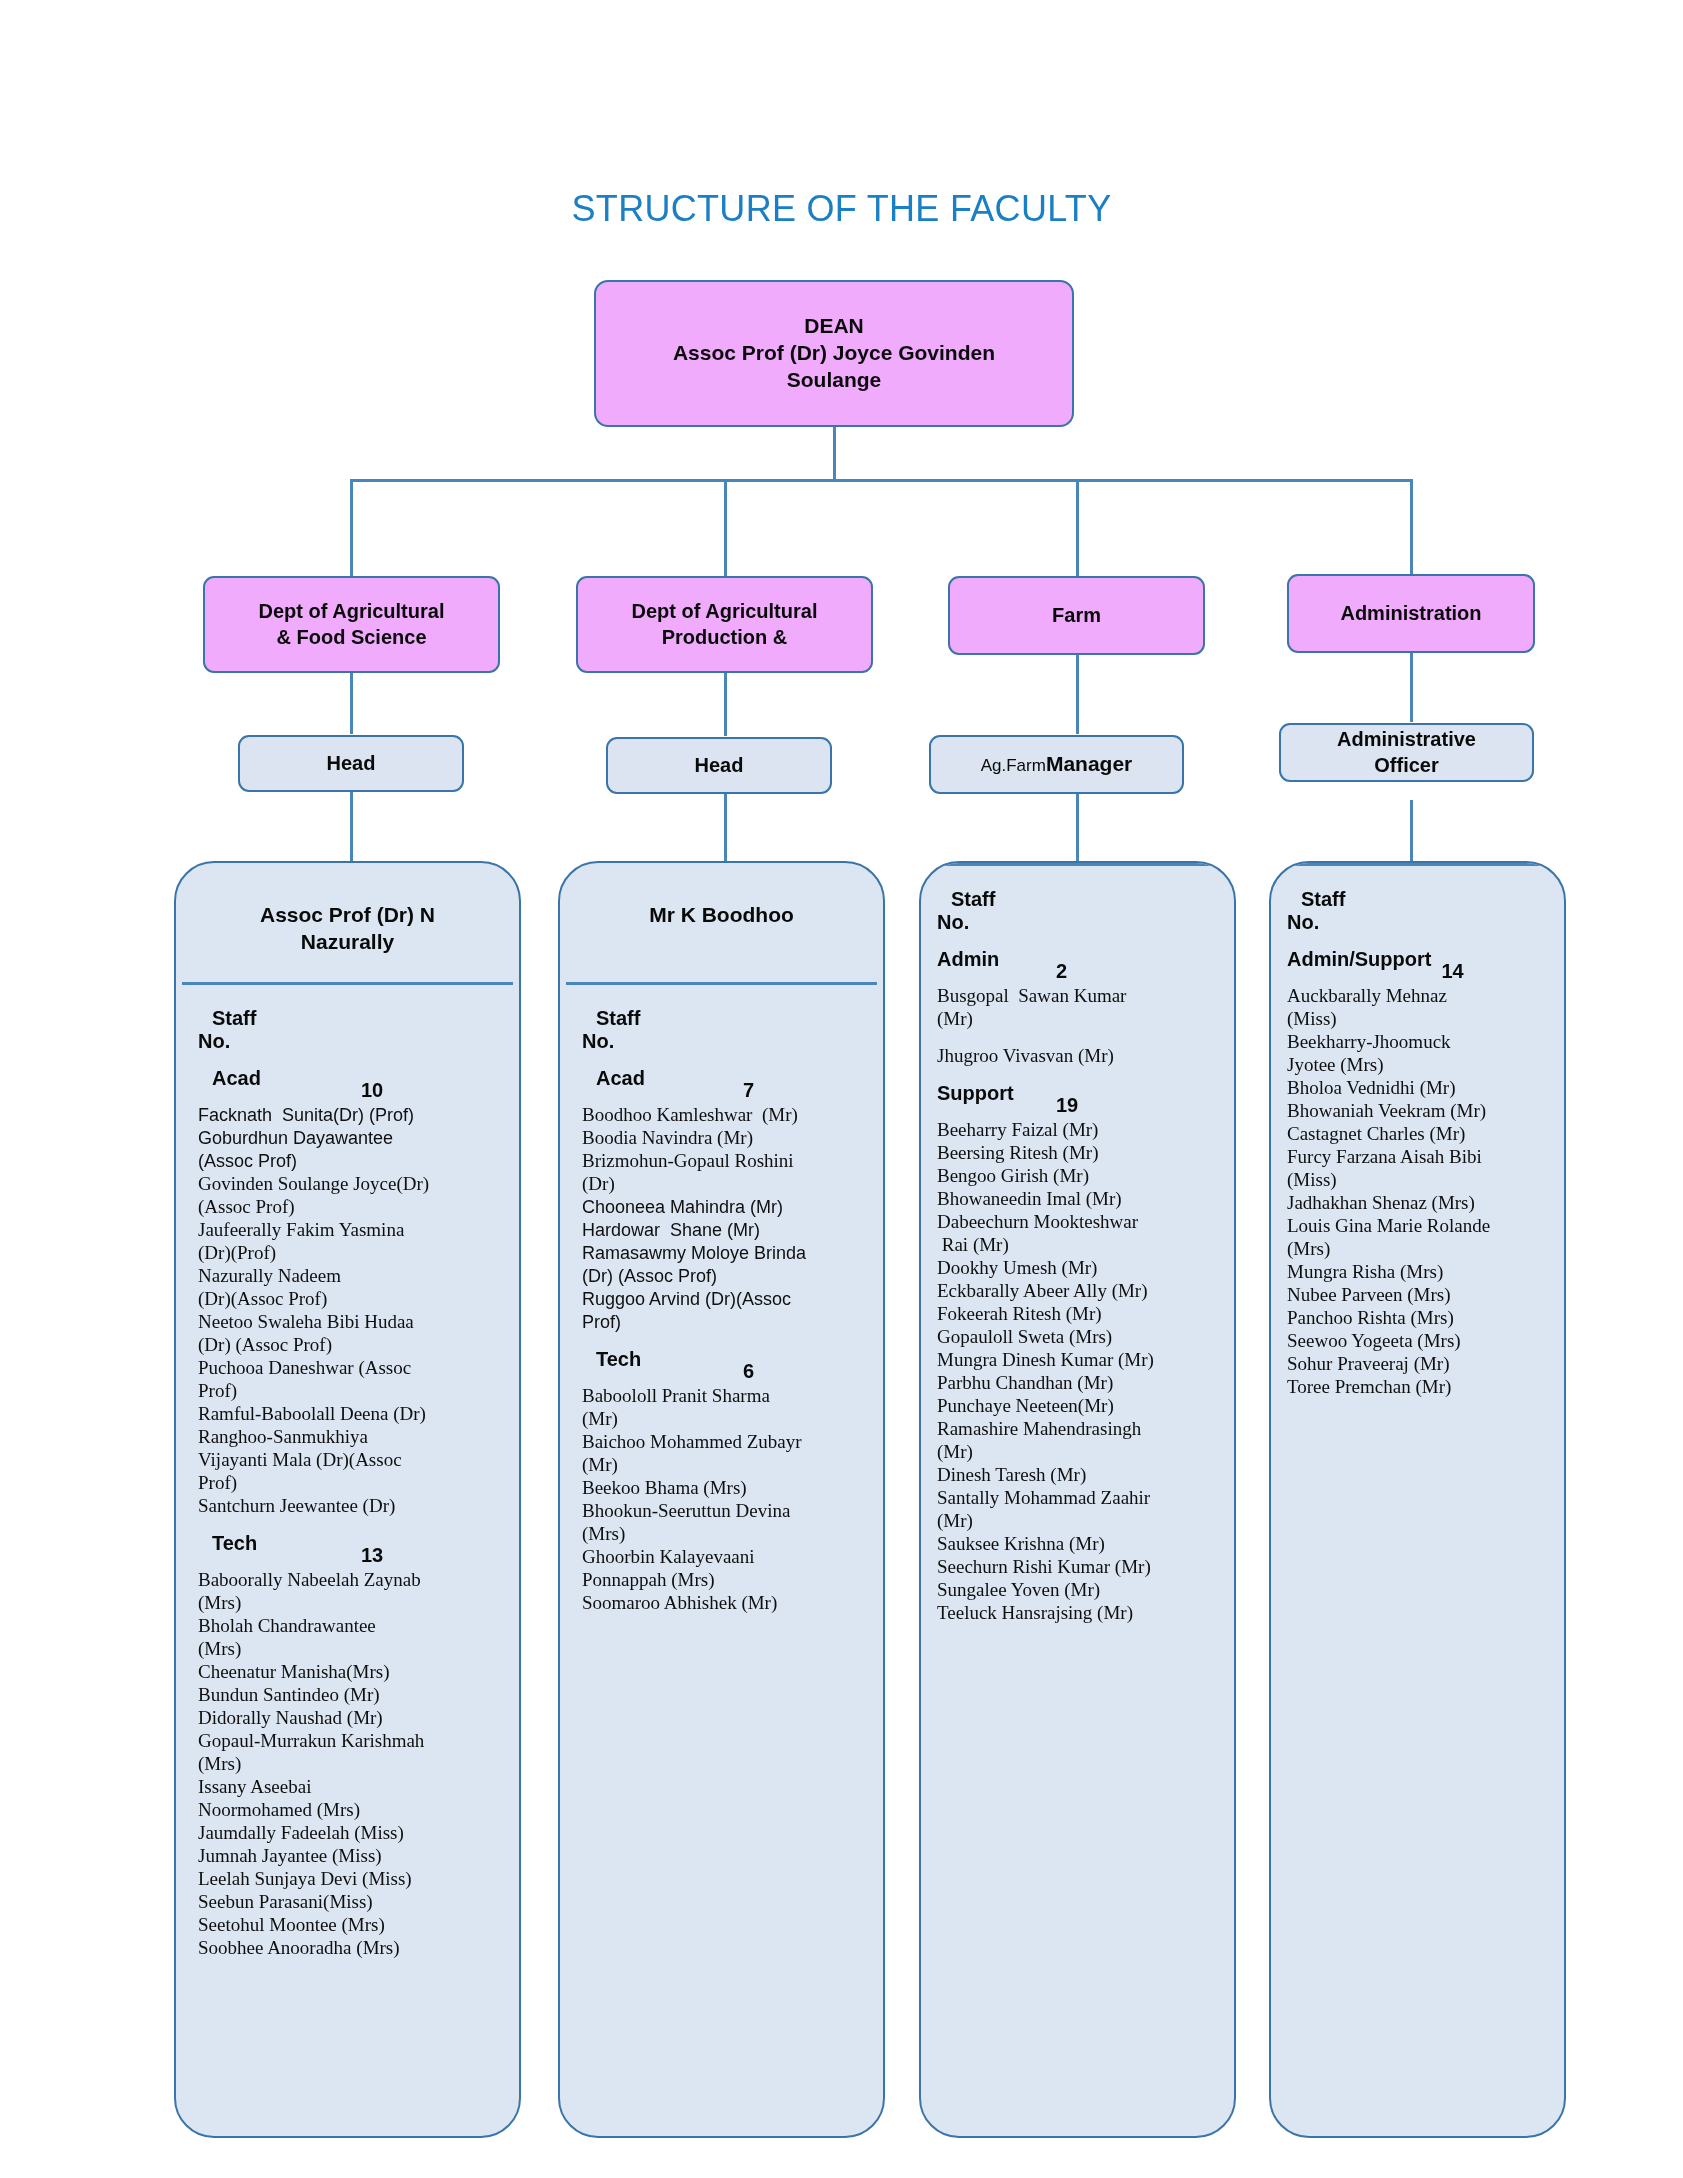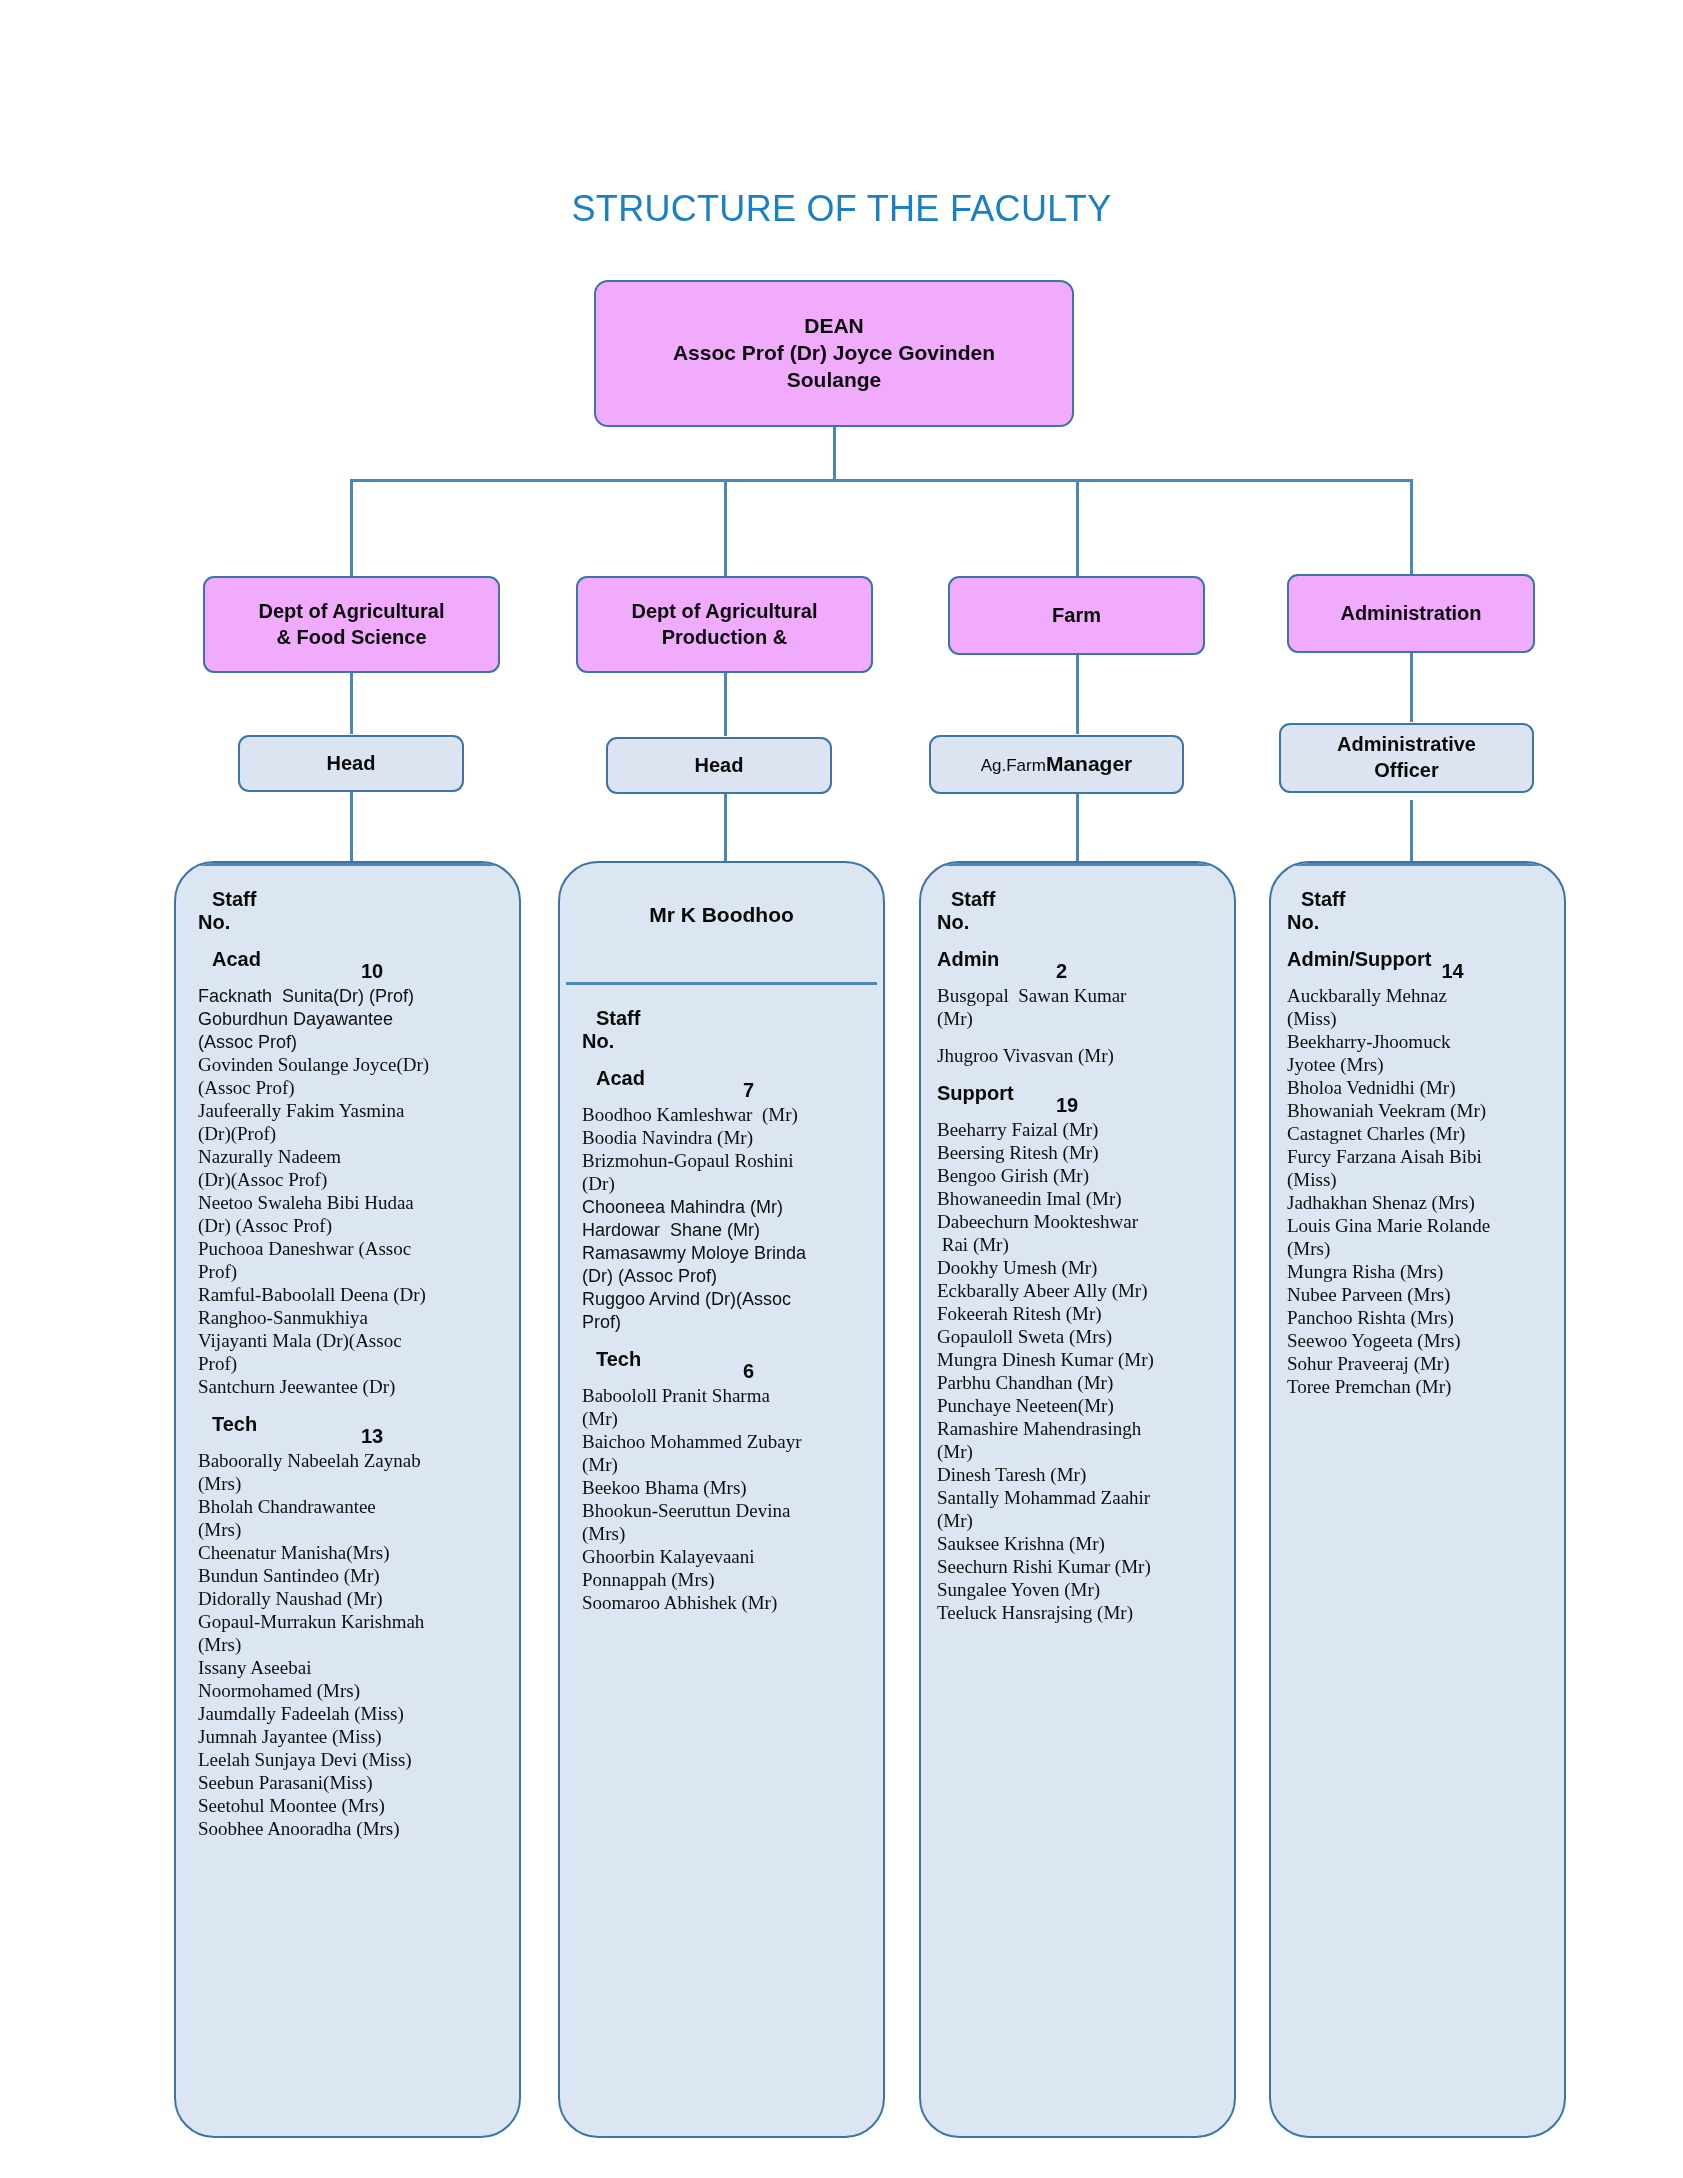--- a/index.html
+++ b/index.html
@@ -65,21 +65,21 @@
 
   .role-box {
     font-size: 20px;
     border: 2.5px solid #3a74a8;
     border-radius: 11px;
     background: #dbe4f0;
   }
   #node-head-1  { left: 238px;  top: 735px; width: 226px; height: 57px; }
   #node-head-2  { left: 606px;  top: 737px; width: 226px; height: 57px; }
   #node-agfarm  { left: 929px;  top: 735px; width: 255px; height: 59px; }
-  #node-adminof { left: 1279px; top: 723px; width: 255px; height: 70px; }
+  #node-adminof { left: 1279px; top: 723px; width: 255px; height: 59px; }
 
   
   .agfarm-small { font-size: 17px; font-weight: normal; text-align: center; }
   .agfarm-big   { font-size: 21px; font-weight: bold; }
 
   
   .conn {
     position: absolute;
     background: #4a86b8;
   }
@@ -247,20 +247,21 @@
 </div>
 
 <div class="node role-box" id="node-adminof">
   <span class="lines">
     <span>Administrative</span><br>
     <span>Officer</span>
   </span>
 </div>
 
 <div class="staff-col" id="col-1">
+    <div class="col-head"><span>Assoc Prof (Dr) N</span><br><span>Nazurally</span></div>
     <div class="col-rule"></div>
     <div class="col-body">
       <div class="hdr-row">
         <span class="h-staff">Staff</span>
         <span class="h-no">No.</span>
       </div>
       <div class="grp-row">
         <span class="g-label">Acad</span>
         <span class="g-count">10</span>
       </div>

